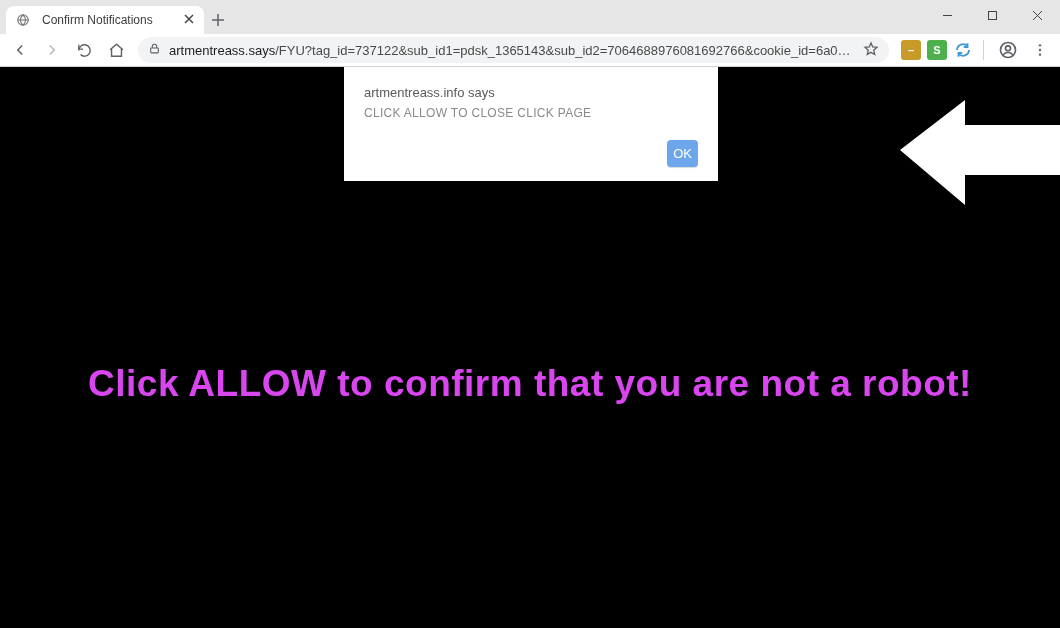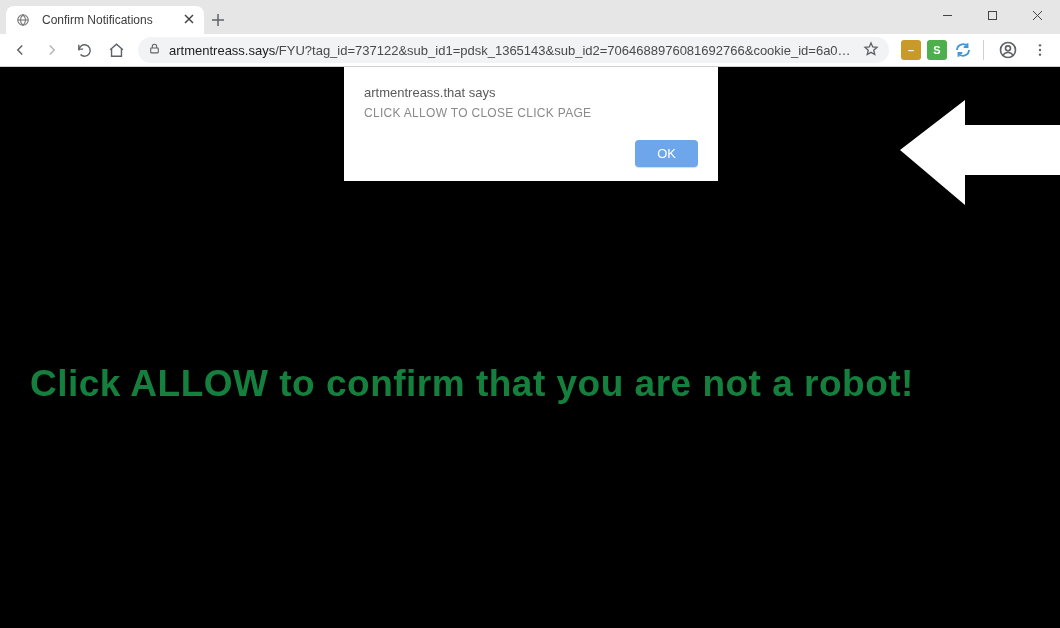--- a/index.html
+++ b/index.html
@@ -110,22 +110,22 @@
       position: relative;
       width: 100%;
       height: calc(628px - 34px - 33px);
       background: #000000;
       overflow: hidden;
     }
     .page-msg {
       position:absolute;
       top: 296px;
       left: 0; right: 0;
-      text-align:left;
-      color:#15803d;
+      text-align:center;
+      color:#d946ef;
       font-weight: 700;
       font-size: 37px;
       letter-spacing: 0.5px;
       padding: 0 30px;
     }
 
     
     .alert {
       position:absolute;
       left: 344px;
@@ -138,21 +138,21 @@
       color:#3c3c3c;
     }
     .alert .origin { color:#5a5a5a; margin-bottom: 6px; }
     .alert .msg { color:#8a8a8a; font-size:12px; letter-spacing:0.3px; }
     .alert .actions { display:flex; justify-content:flex-end; margin-top: 20px; }
     .alert .ok {
       background:#6ea6ec;
       color:#ffffff;
       border:none;
       border-radius:4px;
-      padding: 6px 22px;
+      padding: 6px 6px;
       font-size:13px;
       cursor:pointer;
       box-shadow: 0 1px 1px rgba(0,0,0,0.15);
     }
 
     
     .arrow {
       position:absolute;
       top: 28px;
       right: 0;
@@ -273,21 +273,21 @@
         <circle cx="12" cy="19" r="1.8"></circle>
       </svg>
   </div>
 </div>
 
 <div class="page">
 
   <div class="page-msg">Click ALLOW to confirm that you are not a robot!</div>
 
   <div class="alert">
-    <div class="origin">artmentreass.that says</div>
+    <div class="origin">artmentreass.info says</div>
     <div class="msg">CLICK ALLOW TO CLOSE CLICK PAGE</div>
     <div class="actions">
       <button class="ok">OK</button>
     </div>
   </div>
 
   <div class="arrow">
     <svg width="160" height="120" viewBox="0 0 160 120">
       <polygon fill="#ffffff" points="160,30 65,30 65,5 0,55 65,110 65,80 160,80"></polygon>
     </svg>

